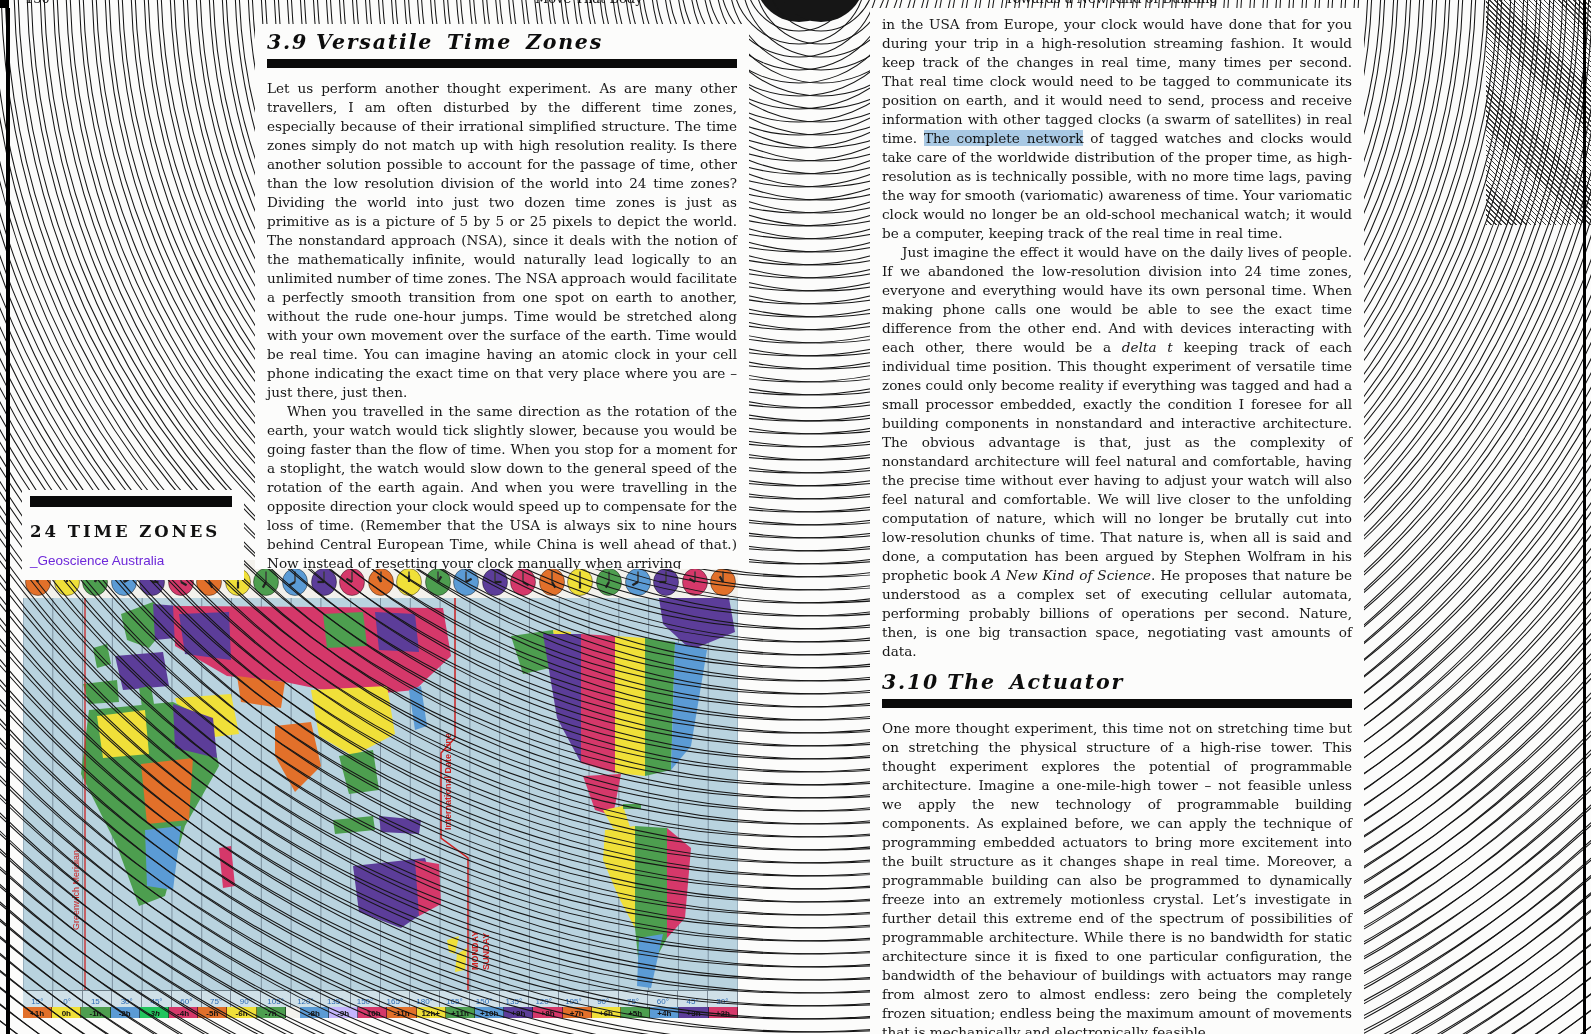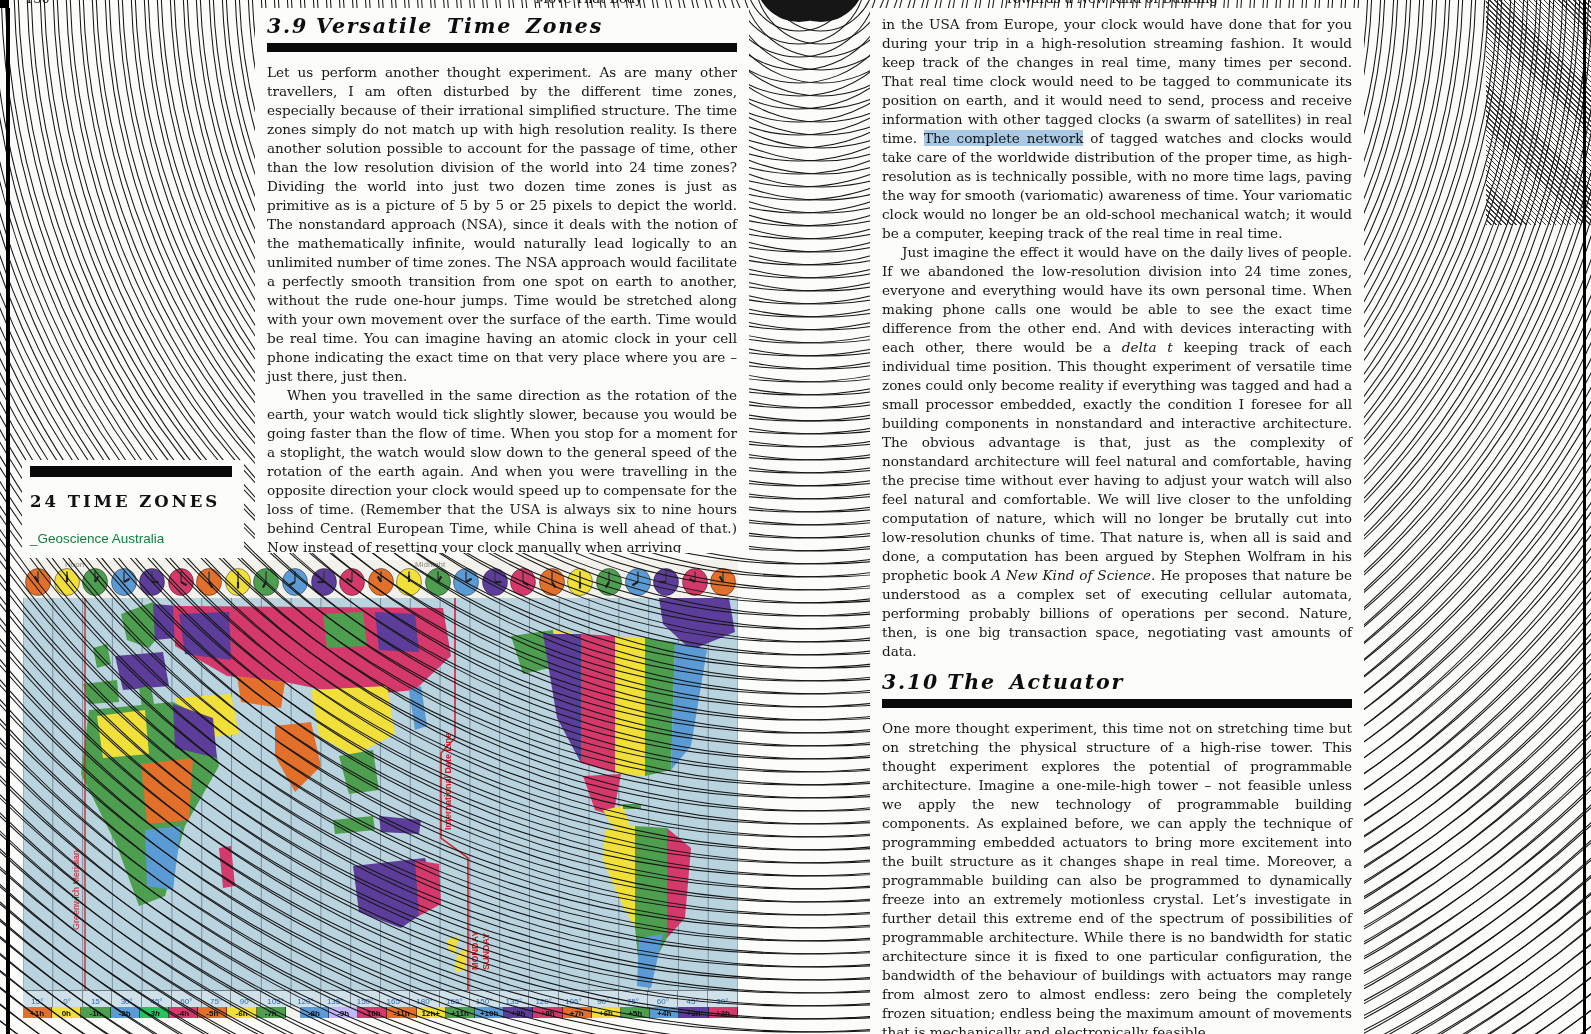--- a/index.html
+++ b/index.html
@@ -13,36 +13,36 @@
   .border-left{position:absolute;left:6px;top:8px;width:4px;height:1026px;background:#000;z-index:4;}
   .border-right{position:absolute;left:1583px;top:0;width:3px;height:1034px;background:#000;z-index:4;}
   .corner-sq{position:absolute;left:0;top:0;width:9px;height:8px;background:#000;z-index:4;}
   
   .rh{position:absolute;top:-9px;font-size:13px;color:#111;z-index:5;white-space:nowrap;}
   .rh-pageno{left:25px;}
   .rh-left{left:535px;}
   .rh-right{left:1005px;}
   
   .col{position:absolute;z-index:2;background:#fcfcfb;box-sizing:border-box;}
-  .col-left{left:255px;top:8px;width:494px;height:545px;padding:6px 12px 0;overflow:hidden;}
+  .col-left{left:255px;top:24px;width:494px;height:545px;padding:6px 12px 0;overflow:hidden;}
   .col-right{left:870px;top:8px;width:494px;height:1026px;padding:7px 12px 0;overflow:hidden;}
   .section-head{margin:0 0 2px;font-style:italic;font-weight:bold;font-size:20.5px;line-height:1.25;
                 letter-spacing:1.8px;word-spacing:5px;color:#0d0d0d;}
   .section-head .num{margin-right:8px;}
   .rule{height:9px;background:#0a0a0a;margin:3px 0 11px;}
   .col p{margin:0;font-size:13.6px;line-height:19px;text-align:justify;}
   .col p.indent{text-indent:20px;}
   .i{font-style:italic;}
   .hl{background:var(--hl,#a9c9e4);}
   
-  .caption{position:absolute;left:22px;top:460px;width:222px;z-index:2;background:#fcfcfb;
+  .caption{position:absolute;left:22px;top:490px;width:222px;z-index:2;background:#fcfcfb;
            padding:6px 4px 12px 8px;box-sizing:border-box;}
   .caption-bar{width:202px;height:11px;background:#0a0a0a;margin-bottom:15px;}
   .caption-title{font-weight:bold;font-size:16.5px;letter-spacing:3px;color:#111;}
-  .caption-source{font-family:"Liberation Sans",sans-serif;font-size:13.5px;color:#15803d;margin-top:20px;}
+  .caption-source{font-family:"Liberation Sans",sans-serif;font-size:13.5px;color:#6d28d9;margin-top:12px;}
   
   .map-figure{position:absolute;left:23px;top:560px;width:715px;height:458px;z-index:0;
               background:#f3f1ec;overflow:hidden;}
   .clock-strip{position:relative;width:715px;height:38px;background:#f3f1ec;}
   .clock{position:absolute;top:8px;width:27px;height:29px;}
   .clock-label{position:absolute;top:0;font-family:"Liberation Sans",sans-serif;font-size:8px;color:#8a8a86;}
   .clock-label.noon{left:42px;}
   .clock-label.midnight{left:392px;}
   .map-svg{display:block;}
   .longitude-row{display:flex;width:715px;height:16px;background:#cfe0e8;border-top:1px solid #6b7c86;}

